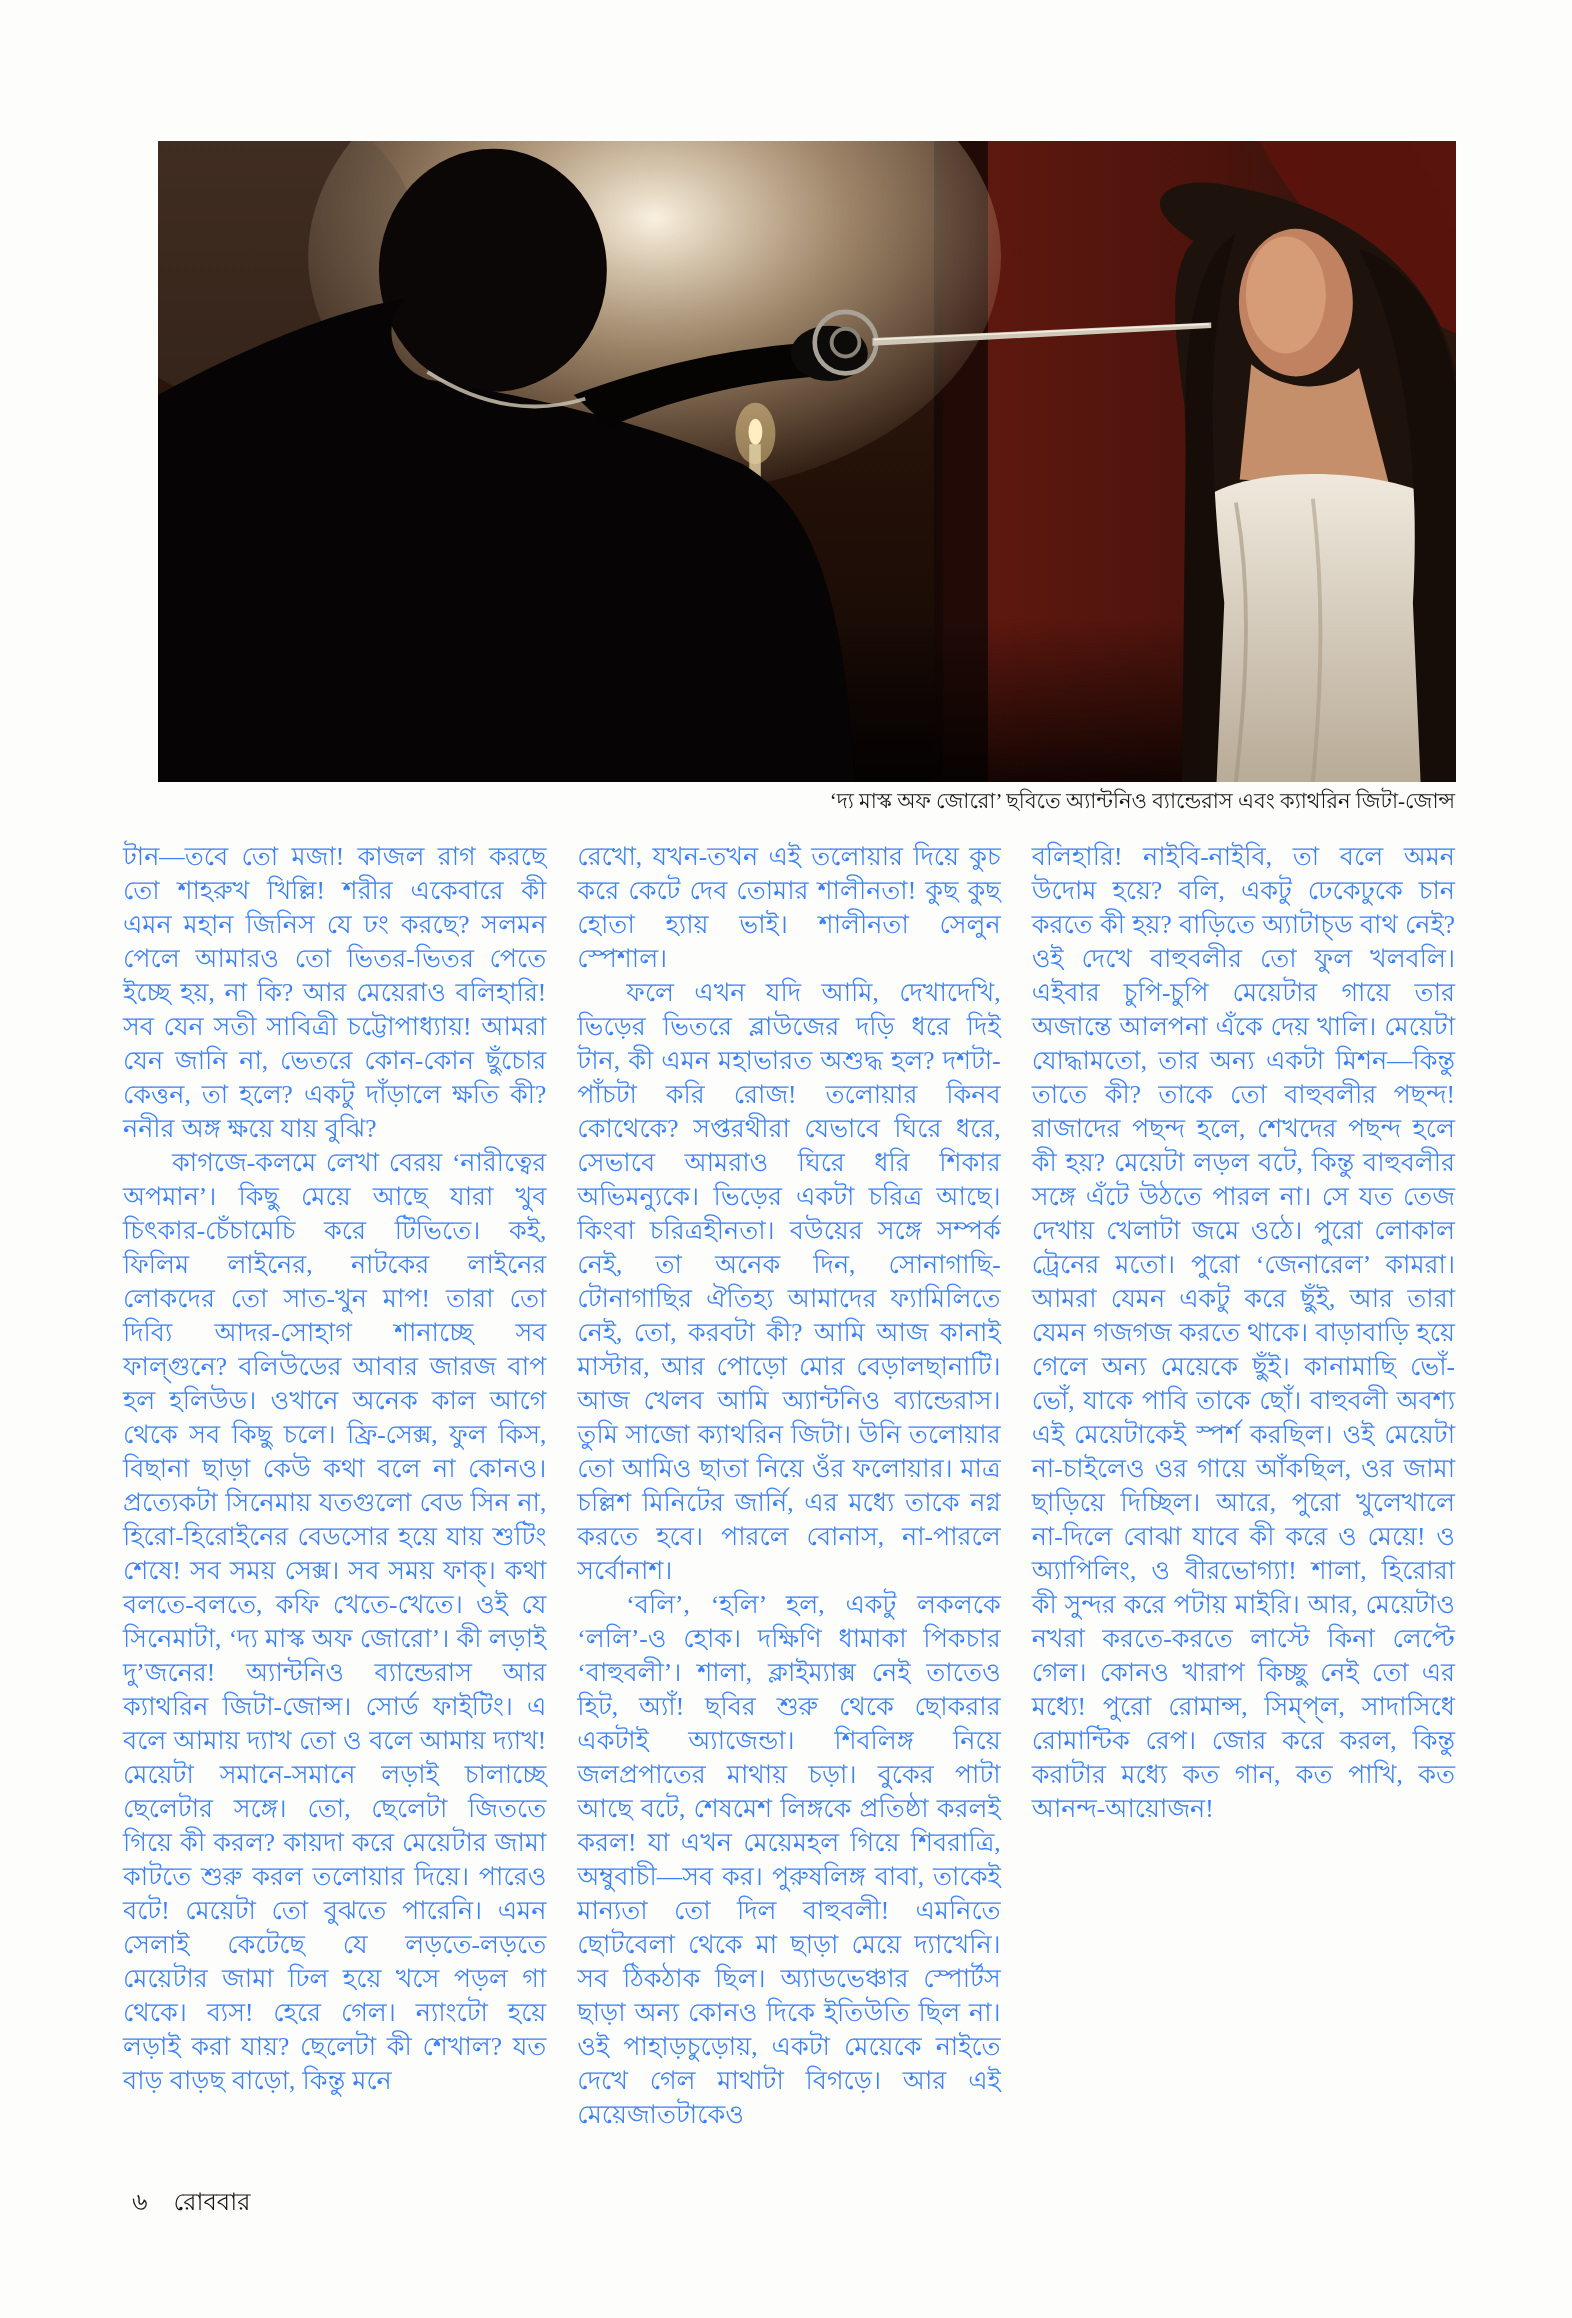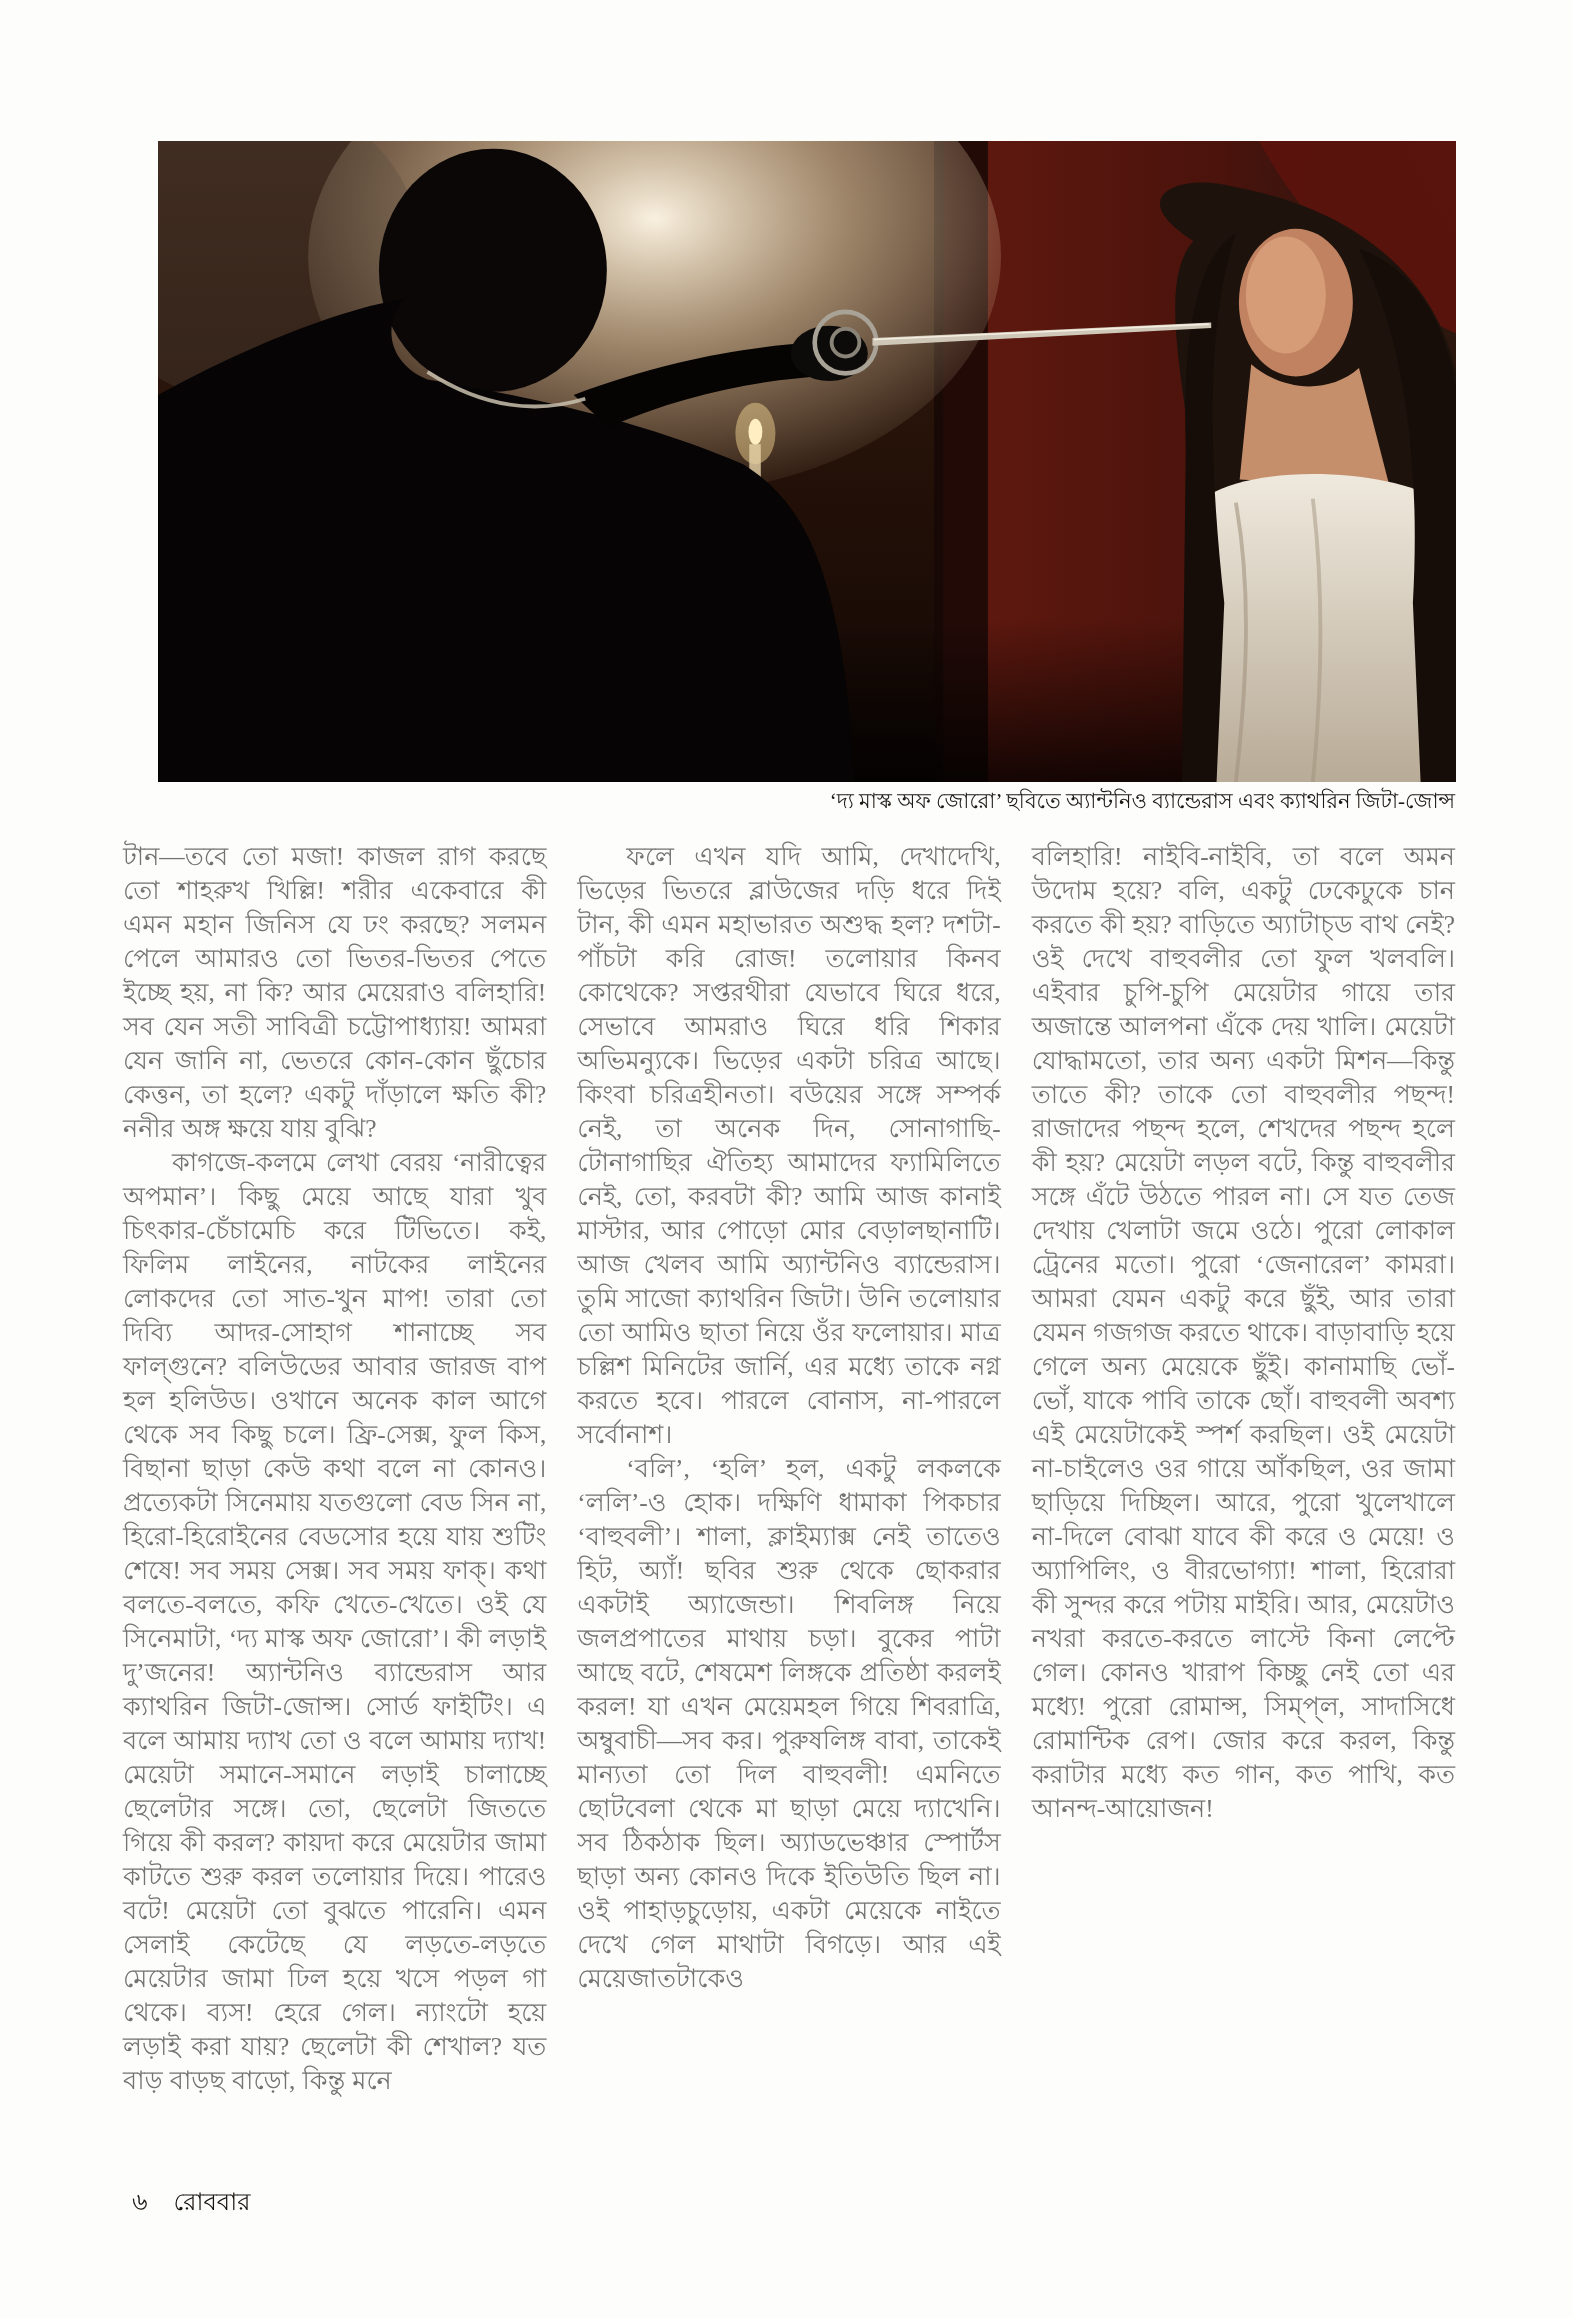--- a/index.html
+++ b/index.html
@@ -41,21 +41,21 @@
     width: 1332px;
     display: grid;
     grid-template-columns: repeat(3, 1fr);
     column-gap: 31px;
   }
   .col { min-height: 7.7px; }
   .para {
     font-size: 25.4px;
     line-height: 34px;
     text-align: justify;
-    color: #737373;
+    color: #3b82f6;
     word-spacing: 0.8px;
   }
   .para.indent { text-indent: 49px; }
   .para.gap-before { margin-top: 34px; }
 
   
   .footer {
     position: absolute;
     left: 132px; top: 2183px;
     display: flex;
@@ -144,20 +144,21 @@
   </figure>
 
   <div class="caption">‘দ্য মাস্ক অফ জোরো’ ছবিতে অ্যান্টনিও ব্যান্ডেরাস এবং ক্যাথরিন জিটা-জোন্স</div>
 
   <div class="columns">
     <div class="col">
       <p class="para">টান—তবে তো মজা! কাজল রাগ করছে তো শাহরুখ খিল্লি! শরীর একেবারে কী এমন মহান জিনিস যে ঢং করছে? সলমন পেলে আমারও তো ভিতর-ভিতর পেতে ইচ্ছে হয়, না কি? আর মেয়েরাও বলিহারি! সব যেন সতী সাবিত্রী চট্টোপাধ্যায়! আমরা যেন জানি না, ভেতরে কোন-কোন ছুঁচোর কেত্তন, তা হলে? একটু দাঁড়ালে ক্ষতি কী? ননীর অঙ্গ ক্ষয়ে যায় বুঝি?</p>
       <p class="para indent">কাগজে-কলমে লেখা বেরয় ‘নারীত্বের অপমান’। কিছু মেয়ে আছে যারা খুব চিৎকার-চেঁচামেচি করে টিভিতে। কই, ফিলিম লাইনের, নাটকের লাইনের লোকদের তো সাত-খুন মাপ! তারা তো দিব্যি আদর-সোহাগ শানাচ্ছে সব ফাল্গুনে? বলিউডের আবার জারজ বাপ হল হলিউড। ওখানে অনেক কাল আগে থেকে সব কিছু চলে। ফ্রি-সেক্স, ফুল কিস, বিছানা ছাড়া কেউ কথা বলে না কোনও। প্রত্যেকটা সিনেমায় যতগুলো বেড সিন না, হিরো-হিরোইনের বেডসোর হয়ে যায় শুটিং শেষে! সব সময় সেক্স। সব সময় ফাক্‌। কথা বলতে-বলতে, কফি খেতে-খেতে। ওই যে সিনেমাটা, ‘দ্য মাস্ক অফ জোরো’। কী লড়াই দু’জনের! অ্যান্টনিও ব্যান্ডেরাস আর ক্যাথরিন জিটা-জোন্স। সোর্ড ফাইটিং। এ বলে আমায় দ্যাখ তো ও বলে আমায় দ্যাখ! মেয়েটা সমানে-সমানে লড়াই চালাচ্ছে ছেলেটার সঙ্গে। তো, ছেলেটা জিততে গিয়ে কী করল? কায়দা করে মেয়েটার জামা কাটতে শুরু করল তলোয়ার দিয়ে। পারেও বটে! মেয়েটা তো বুঝতে পারেনি। এমন সেলাই কেটেছে যে লড়তে-লড়তে মেয়েটার জামা ঢিল হয়ে খসে পড়ল গা থেকে। ব্যস! হেরে গেল। ন্যাংটো হয়ে লড়াই করা যায়? ছেলেটা কী শেখাল? যত বাড় বাড়ছ বাড়ো, কিন্তু মনে</p>
     </div>
     <div class="col">
+      <p class="para">রেখো, যখন-তখন এই তলোয়ার দিয়ে কুচ করে কেটে দেব তোমার শালীনতা! কুছ কুছ হোতা হ্যায় ভাই। শালীনতা সেলুন স্পেশাল।</p>
       <p class="para indent">ফলে এখন যদি আমি, দেখাদেখি, ভিড়ের ভিতরে ব্লাউজের দড়ি ধরে দিই টান, কী এমন মহাভারত অশুদ্ধ হল? দশটা-পাঁচটা করি রোজ! তলোয়ার কিনব কোথেকে? সপ্তরথীরা যেভাবে ঘিরে ধরে, সেভাবে আমরাও ঘিরে ধরি শিকার অভিমন্যুকে। ভিড়ের একটা চরিত্র আছে। কিংবা চরিত্রহীনতা। বউয়ের সঙ্গে সম্পর্ক নেই, তা অনেক দিন, সোনাগাছি-টোনাগাছির ঐতিহ্য আমাদের ফ্যামিলিতে নেই, তো, করবটা কী? আমি আজ কানাই মাস্টার, আর পোড়ো মোর বেড়ালছানাটি। আজ খেলব আমি অ্যান্টনিও ব্যান্ডেরাস। তুমি সাজো ক্যাথরিন জিটা। উনি তলোয়ার তো আমিও ছাতা নিয়ে ওঁর ফলোয়ার। মাত্র চল্লিশ মিনিটের জার্নি, এর মধ্যে তাকে নগ্ন করতে হবে। পারলে বোনাস, না-পারলে সর্বোনাশ।</p>
       <p class="para indent">‘বলি’, ‘হলি’ হল, একটু লকলকে ‘ললি’-ও হোক। দক্ষিণি ধামাকা পিকচার ‘বাহুবলী’। শালা, ক্লাইম্যাক্স নেই তাতেও হিট, অ্যাঁ! ছবির শুরু থেকে ছোকরার একটাই অ্যাজেন্ডা। শিবলিঙ্গ নিয়ে জলপ্রপাতের মাথায় চড়া। বুকের পাটা আছে বটে, শেষমেশ লিঙ্গকে প্রতিষ্ঠা করলই করল! যা এখন মেয়েমহল গিয়ে শিবরাত্রি, অম্বুবাচী—সব কর। পুরুষলিঙ্গ বাবা, তাকেই মান্যতা তো দিল বাহুবলী! এমনিতে ছোটবেলা থেকে মা ছাড়া মেয়ে দ্যাখেনি। সব ঠিকঠাক ছিল। অ্যাডভেঞ্চার স্পোর্টস ছাড়া অন্য কোনও দিকে ইতিউতি ছিল না। ওই পাহাড়চুড়োয়, একটা মেয়েকে নাইতে দেখে গেল মাথাটা বিগড়ে। আর এই মেয়েজাতটাকেও</p>
     </div>
     <div class="col">
       <p class="para">বলিহারি! নাইবি-নাইবি, তা বলে অমন উদোম হয়ে? বলি, একটু ঢেকেঢুকে চান করতে কী হয়? বাড়িতে অ্যাটাচ্‌ড বাথ নেই? ওই দেখে বাহুবলীর তো ফুল খলবলি। এইবার চুপি-চুপি মেয়েটার গায়ে তার অজান্তে আলপনা এঁকে দেয় খালি। মেয়েটা যোদ্ধামতো, তার অন্য একটা মিশন—কিন্তু তাতে কী? তাকে তো বাহুবলীর পছন্দ! রাজাদের পছন্দ হলে, শেখদের পছন্দ হলে কী হয়? মেয়েটা লড়ল বটে, কিন্তু বাহুবলীর সঙ্গে এঁটে উঠতে পারল না। সে যত তেজ দেখায় খেলাটা জমে ওঠে। পুরো লোকাল ট্রেনের মতো। পুরো ‘জেনারেল’ কামরা। আমরা যেমন একটু করে ছুঁই, আর তারা যেমন গজগজ করতে থাকে। বাড়াবাড়ি হয়ে গেলে অন্য মেয়েকে ছুঁই। কানামাছি ভোঁ-ভোঁ, যাকে পাবি তাকে ছোঁ। বাহুবলী অবশ্য এই মেয়েটাকেই স্পর্শ করছিল। ওই মেয়েটা না-চাইলেও ওর গায়ে আঁকছিল, ওর জামা ছাড়িয়ে দিচ্ছিল। আরে, পুরো খুলেখালে না-দিলে বোঝা যাবে কী করে ও মেয়ে! ও অ্যাপিলিং, ও বীরভোগ্যা! শালা, হিরোরা কী সুন্দর করে পটায় মাইরি। আর, মেয়েটাও নখরা করতে-করতে লাস্টে কিনা লেপ্টে গেল। কোনও খারাপ কিচ্ছু নেই তো এর মধ্যে! পুরো রোমান্স, সিম্প্‌ল, সাদাসিধে রোমান্টিক রেপ। জোর করে করল, কিন্তু করাটার মধ্যে কত গান, কত পাখি, কত আনন্দ-আয়োজন!</p>
     </div>
   </div>
 
   <div class="footer">
     <span>৬</span>

